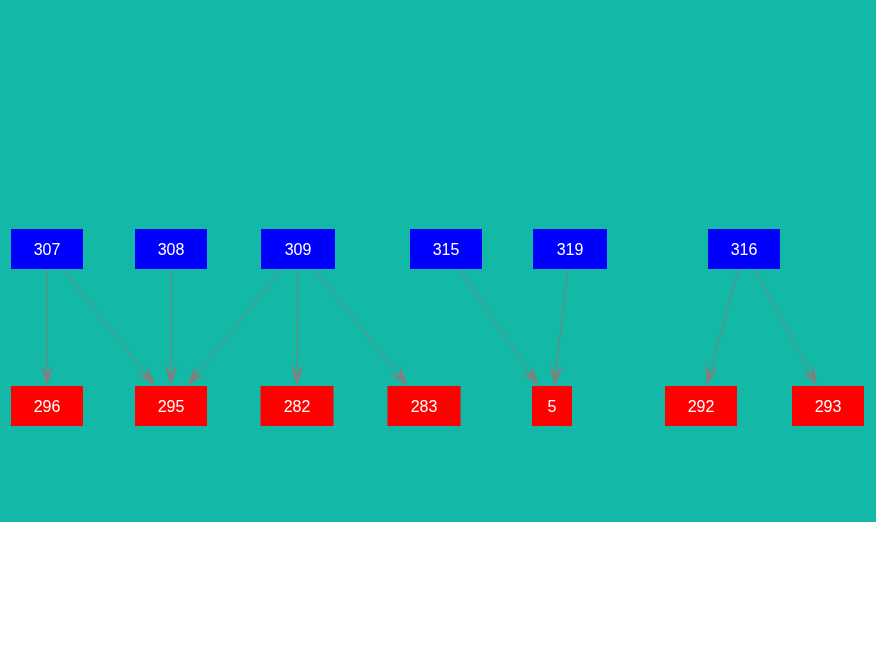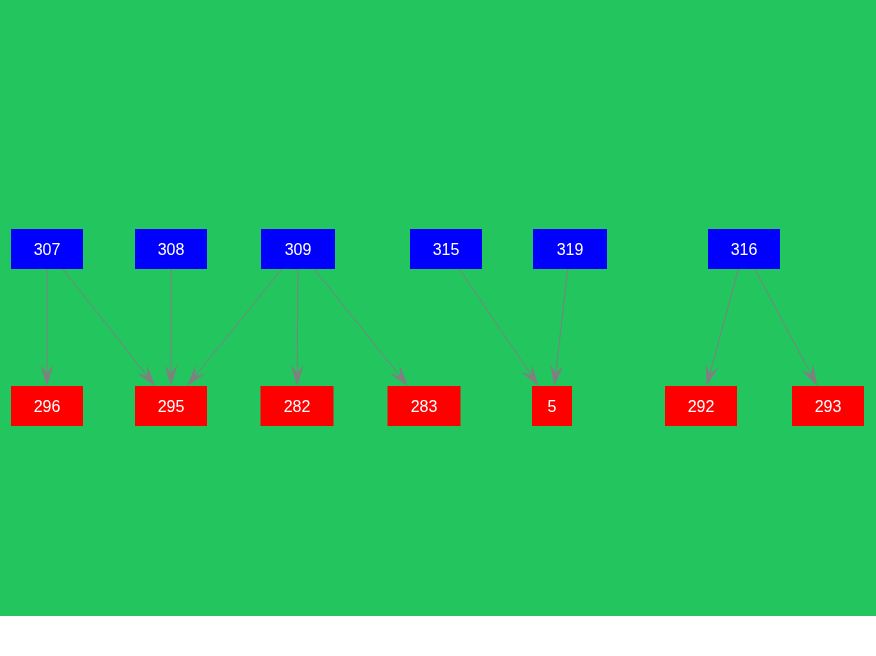--- a/index.html
+++ b/index.html
@@ -4,22 +4,22 @@
 <style>
   html, body {
     margin: 0;
     padding: 0;
     background: #ffffff;
     font-family: "Liberation Sans", sans-serif;
   }
   .plot-canvas {
     position: relative;
     width: 876px;
-    height: 616px;
-    background: #22c55e;
+    height: 522px;
+    background: #14b8a6;
     overflow: hidden;
   }
   .plot-canvas svg {
     position: absolute;
     inset: 0;
     display: block;
   }
   .node-label-text {
     font-family: "Liberation Sans", sans-serif;
   }

